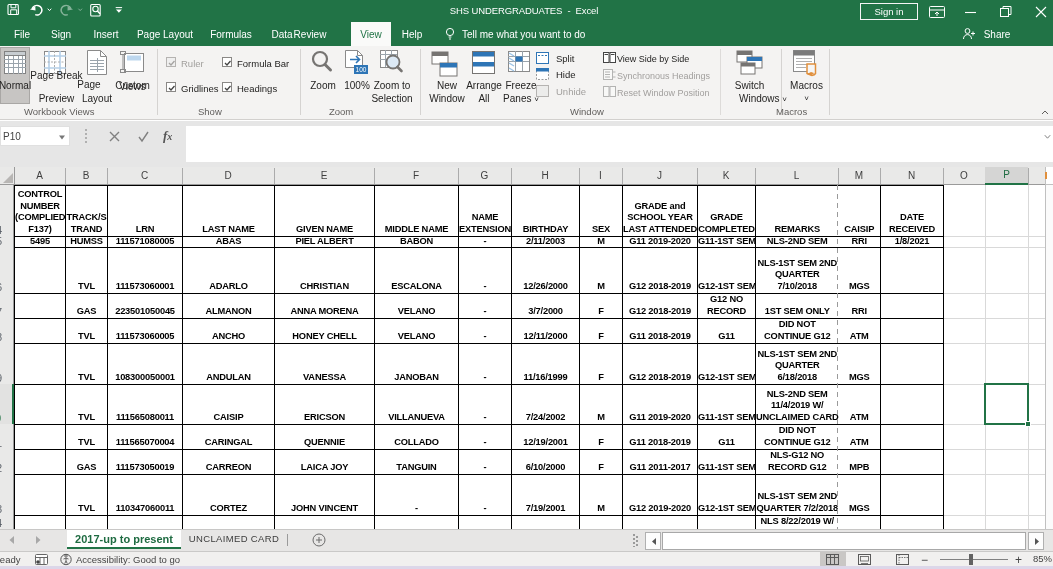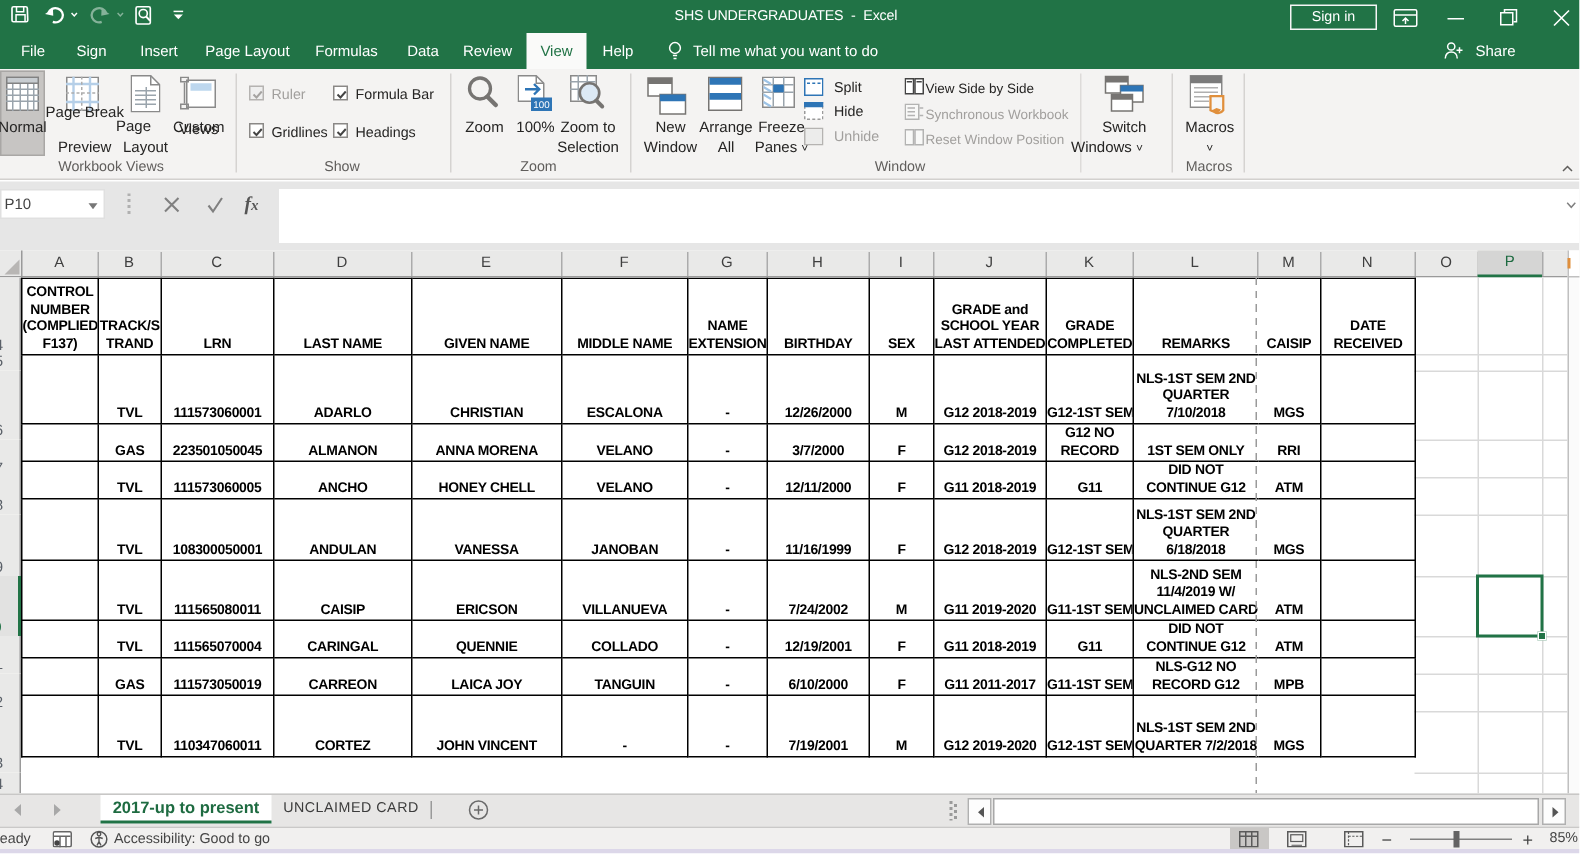--- a/index.html
+++ b/index.html
@@ -45,40 +45,40 @@
 <div class="ab tb" style="left:0;top:22px;width:1053px;height:24px"></div>
 <style>
 .mi{position:absolute;top:28px;height:15px;font-size:10px;color:#fff;text-align:center;line-height:14px}
 </style>
 <div class="mi" style="left:6px;width:32px">File</div>
 <div class="mi" style="left:44px;width:34px">Sign</div>
 <div class="mi" style="left:89px;width:34px">Insert</div>
 <div class="mi" style="left:132px;width:66px">Page Layout</div>
 <div class="mi" style="left:206px;width:50px">Formulas</div>
 <div class="mi" style="left:267px;width:30px">Data</div>
-<div class="mi" style="left:305px;width:40px">Review</div>
+<div class="mi" style="left:290px;width:40px">Review</div>
 <div class="ab" style="left:351px;top:22px;width:40px;height:24px;background:#fafaf9"></div>
 <div class="mi" style="left:351px;width:40px;color:#217346">View</div>
 <div class="mi" style="left:398px;width:28px">Help</div>
 <svg class="ab" style="left:444px;top:26px" width="12" height="16" viewBox="0 0 12 16" fill="none" stroke="#fff" stroke-width="1">
  <circle cx="6" cy="6" r="3.6"></circle>
     <path d="M4.6 11h2.8M5 13h2"></path>
 </svg>
 <div class="mi" style="left:462px;width:130px;text-align:left">Tell me what you want to do</div>
 <svg class="ab" style="left:962px;top:27px" width="14" height="13" viewBox="0 0 14 13" fill="none" stroke="#fff" stroke-width="1">
  <circle cx="5.5" cy="4" r="2.4"></circle>
     <path d="M1.5 12c0-2.8 1.8-4.4 4-4.4s4 1.6 4 4.4"></path>
     <path d="M11 4.5v4M9 6.5h4"></path>
 </svg>
 <div class="mi" style="left:979px;width:36px">Share</div>
 
 <div class="ab" style="left:0;top:46px;width:1053px;height:74px;background:#f4f3f2;border-bottom:1px solid #d2d0ce"></div>
 <style>
 .rl{position:absolute;height:12px;font-size:10px;color:#252423;text-align:center;line-height:12px;white-space:nowrap}
-.gl{position:absolute;top:106px;height:11px;font-size:9.5px;color:#605e5c;text-align:center;line-height:11px}
+.gl{position:absolute;top:106px;height:11px;font-size:9.5px;color:#605e5c;line-height:11px}
 .sep{position:absolute;top:49px;width:1px;height:66px;background:#d5d3d1}
 .cb{position:absolute;width:10px;height:10px;background:#fff;border:1px solid #8a8886}
 .cb svg{position:absolute;left:0;top:0}
 .sl{position:absolute;height:12px;font-size:9.5px;color:#252423;line-height:12px;white-space:nowrap}
 </style>
 
 <div class="ab" style="left:0;top:47px;width:30px;height:57px;background:#c7c5c3;border:1px solid #a9a7a5"></div>
 <svg class="ab" style="left:4px;top:51px" width="22" height="23" viewBox="0 0 22 23">
     <rect x=".5" y=".5" width="21" height="22" fill="#fff" stroke="#828282"></rect>
     <rect x=".5" y=".5" width="21" height="4" fill="#c8cdd1" stroke="#828282"></rect>
@@ -210,37 +210,37 @@
 <svg class="ab" style="left:603px;top:52px" width="13" height="12" viewBox="0 0 13 12">
     <rect x=".5" y=".5" width="5.5" height="10" fill="#fff" stroke="#444"></rect>
     <rect x="7" y=".5" width="5.5" height="10" fill="#fff" stroke="#444"></rect>
     <path d="M1.5 2.5h3.5M8 2.5h3.5" stroke="#444"></path>
   </svg>
 <div class="sl" style="left:617px;top:53px;font-size:9px">View Side by Side</div>
 <svg class="ab" style="left:603px;top:69px" width="13" height="12" viewBox="0 0 13 12" opacity=".45">
     <rect x=".5" y=".5" width="9" height="10" fill="#fff" stroke="#666"></rect>
     <path d="M10 3h2.5M10 8h2.5M2 3h5M2 5.5h5M2 8h5" stroke="#666"></path>
   </svg>
-<div class="sl" style="left:617px;top:70px;color:#a19f9d;font-size:9px">Synchronous Workbook</div>
+<div class="sl" style="left:617px;top:70px;color:#a19f9d;font-size:9px">Synchronous Headings</div>
 <svg class="ab" style="left:603px;top:86px" width="13" height="12" viewBox="0 0 13 12" opacity=".45">
     <rect x=".5" y=".5" width="5.5" height="10" fill="#fff" stroke="#666"></rect>
     <rect x="7" y=".5" width="5.5" height="10" fill="#fff" stroke="#666"></rect>
   </svg>
 <div class="sl" style="left:617px;top:87px;color:#a19f9d;font-size:9px">Reset Window Position</div>
 <div class="sep" style="left:720px;background:#dddbd9"></div>
 <svg class="ab" style="left:736px;top:50px" width="27" height="26" viewBox="0 0 27 26">
     <rect x="1" y="1" width="15" height="11" fill="#fff" stroke="#767472"></rect>
     <rect x="1" y="1" width="15" height="4" fill="#767472"></rect>
     <rect x="11" y="7" width="15" height="11" fill="#fff" stroke="#767472"></rect>
     <rect x="11" y="7" width="15" height="4" fill="#2e75b6"></rect>
     <rect x="5" y="13" width="14" height="11" fill="#fff" stroke="#767472"></rect>
     <rect x="5" y="13" width="14" height="3.5" fill="#767472"></rect>
   </svg>
 <div class="rl" style="left:727px;top:80px;width:45px">Switch</div>
-<div class="rl" style="left:714px;top:92.5px;width:45px">Windows <span style="font-size:8px">˅</span></div>
+<div class="rl" style="left:739px;top:92.5px;width:45px">Windows <span style="font-size:8px">˅</span></div>
 <div class="gl" style="left:570px;width:60px">Window</div>
 <div class="sep" style="left:781px"></div>
 
 <svg class="ab" style="left:793px;top:50px" width="27" height="27" viewBox="0 0 27 27">
     <rect x=".5" y=".5" width="21" height="21" fill="#fff" stroke="#8a8a8a"></rect>
     <rect x=".5" y=".5" width="21" height="5" fill="#7b7b7b"></rect>
     <g stroke="#b0b0b0">
       <path d="M3 8.5h16M3 11.5h16M3 14.5h16M3 17.5h10"></path>
     </g>
     <path d="M14 14h8.5v9.5c-1.5 2-4 2.5-6 1l-2.5-1z" fill="#f5f5f5" stroke="#e08f3c" stroke-width="1.5"></path>
@@ -360,20 +360,36 @@
           <td>MIDDLE NAME</td>
           <td>NAME<br>EXTENSION</td>
           <td>BIRTHDAY</td>
           <td>SEX</td>
           <td>GRADE and<br>SCHOOL YEAR<br>LAST ATTENDED</td>
           <td>GRADE<br>COMPLETED</td>
           <td>REMARKS</td>
           <td>CAISIP</td>
           <td>DATE<br>RECEIVED</td>
         </tr>
+<tr class="r5" style="height:11px">
+          <td>5495</td>
+          <td>HUMSS</td>
+          <td>111571080005</td>
+          <td>ABAS</td>
+          <td>PIEL ALBERT</td>
+          <td>BABON</td>
+          <td>-</td>
+          <td>2/11/2003</td>
+          <td>M</td>
+          <td>G11 2019-2020</td>
+          <td>G11-1ST SEM</td>
+          <td>NLS-2ND SEM</td>
+          <td>RRI</td>
+          <td>1/8/2021</td>
+        </tr>
 <tr style="height:46px">
           <td></td>
           <td>TVL</td>
           <td>111573060001</td>
           <td>ADARLO</td>
           <td>CHRISTIAN</td>
           <td>ESCALONA</td>
           <td>-</td>
           <td>12/26/2000</td>
           <td>M</td>
@@ -486,20 +502,36 @@
           <td>CORTEZ</td>
           <td>JOHN VINCENT</td>
           <td>-</td>
           <td>-</td>
           <td>7/19/2001</td>
           <td>M</td>
           <td>G12 2019-2020</td>
           <td>G12-1ST SEM</td>
           <td>NLS-1ST SEM 2ND<br>QUARTER 7/2/2018</td>
           <td>MGS</td>
+          <td></td>
+        </tr>
+<tr style="height:22px">
+          <td></td>
+          <td></td>
+          <td></td>
+          <td></td>
+          <td></td>
+          <td></td>
+          <td></td>
+          <td></td>
+          <td></td>
+          <td></td>
+          <td></td>
+          <td style="vertical-align:top">NLS 8/22/2019 W/</td>
+          <td></td>
           <td></td>
         </tr>
 </tbody>
     </table>
 <div class="ab" style="left:0;top:0px;width:14px;height:51px;background:#e9e9e8;border-right:1px solid #9a9a9a;overflow:hidden">
       <div style="position:absolute;right:11px;bottom:0px;font-size:10px;color:#5a6068;white-space:nowrap">4</div>
     </div>
 <div class="ab" style="left:0;top:51px;width:14px;height:11px;background:#e9e9e8;border-right:1px solid #9a9a9a;overflow:hidden">
       <div style="position:absolute;right:11px;bottom:0px;font-size:10px;color:#5a6068;white-space:nowrap">5</div>
     </div>

